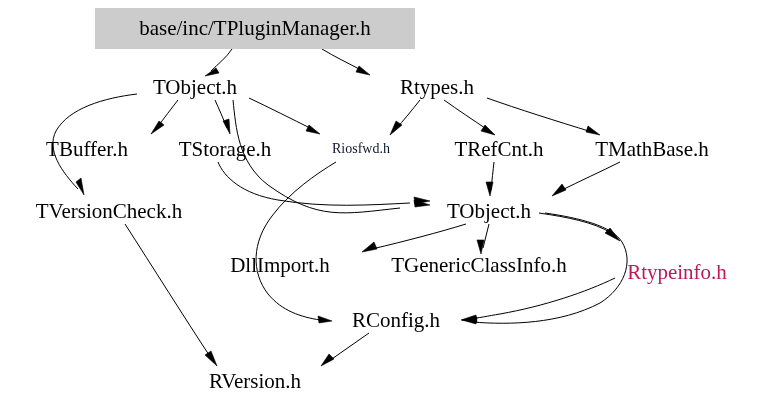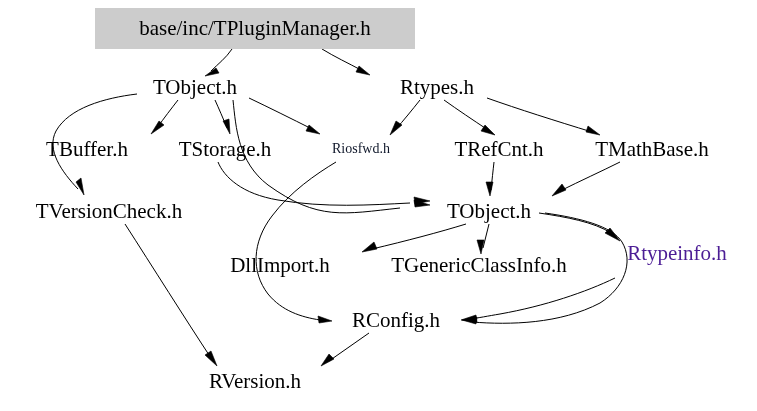--- a/index.html
+++ b/index.html
@@ -169,21 +169,21 @@
       </div>
       <div class="node-box" style="left: 437px; top: 198px; width: 104px; height: 26px; font-size: 21px; color: rgb(0, 0, 0);">
         <span class="node-label">TObject.h</span>
       </div>
       <div class="node-box" style="left: 214px; top: 252px; width: 132px; height: 26px; font-size: 21px; color: rgb(0, 0, 0);">
         <span class="node-label">DllImport.h</span>
       </div>
       <div class="node-box" style="left: 356px; top: 252px; width: 246px; height: 26px; font-size: 21px; color: rgb(0, 0, 0);">
         <span class="node-label">TGenericClassInfo.h</span>
       </div>
-      <div class="node-box" style="left: 612px; top: 240px; width: 130px; height: 26px; font-size: 21px; color: #4c1d95; justify-content: center;">
+      <div class="node-box" style="left: 612px; top: 259px; width: 130px; height: 26px; font-size: 21px; color: #be185d; justify-content: center;">
         <span class="node-label">Rtypeinfo.h</span>
       </div>
       <div class="node-box" style="left: 337px; top: 307px; width: 118px; height: 26px; font-size: 21px; color: rgb(0, 0, 0);">
         <span class="node-label">RConfig.h</span>
       </div>
       <div class="node-box" style="left: 193px; top: 368px; width: 124px; height: 26px; font-size: 21px; color: rgb(0, 0, 0); text-align: right;">
         <span class="node-label">RVersion.h</span>
       </div>
     </div>
 </div>

